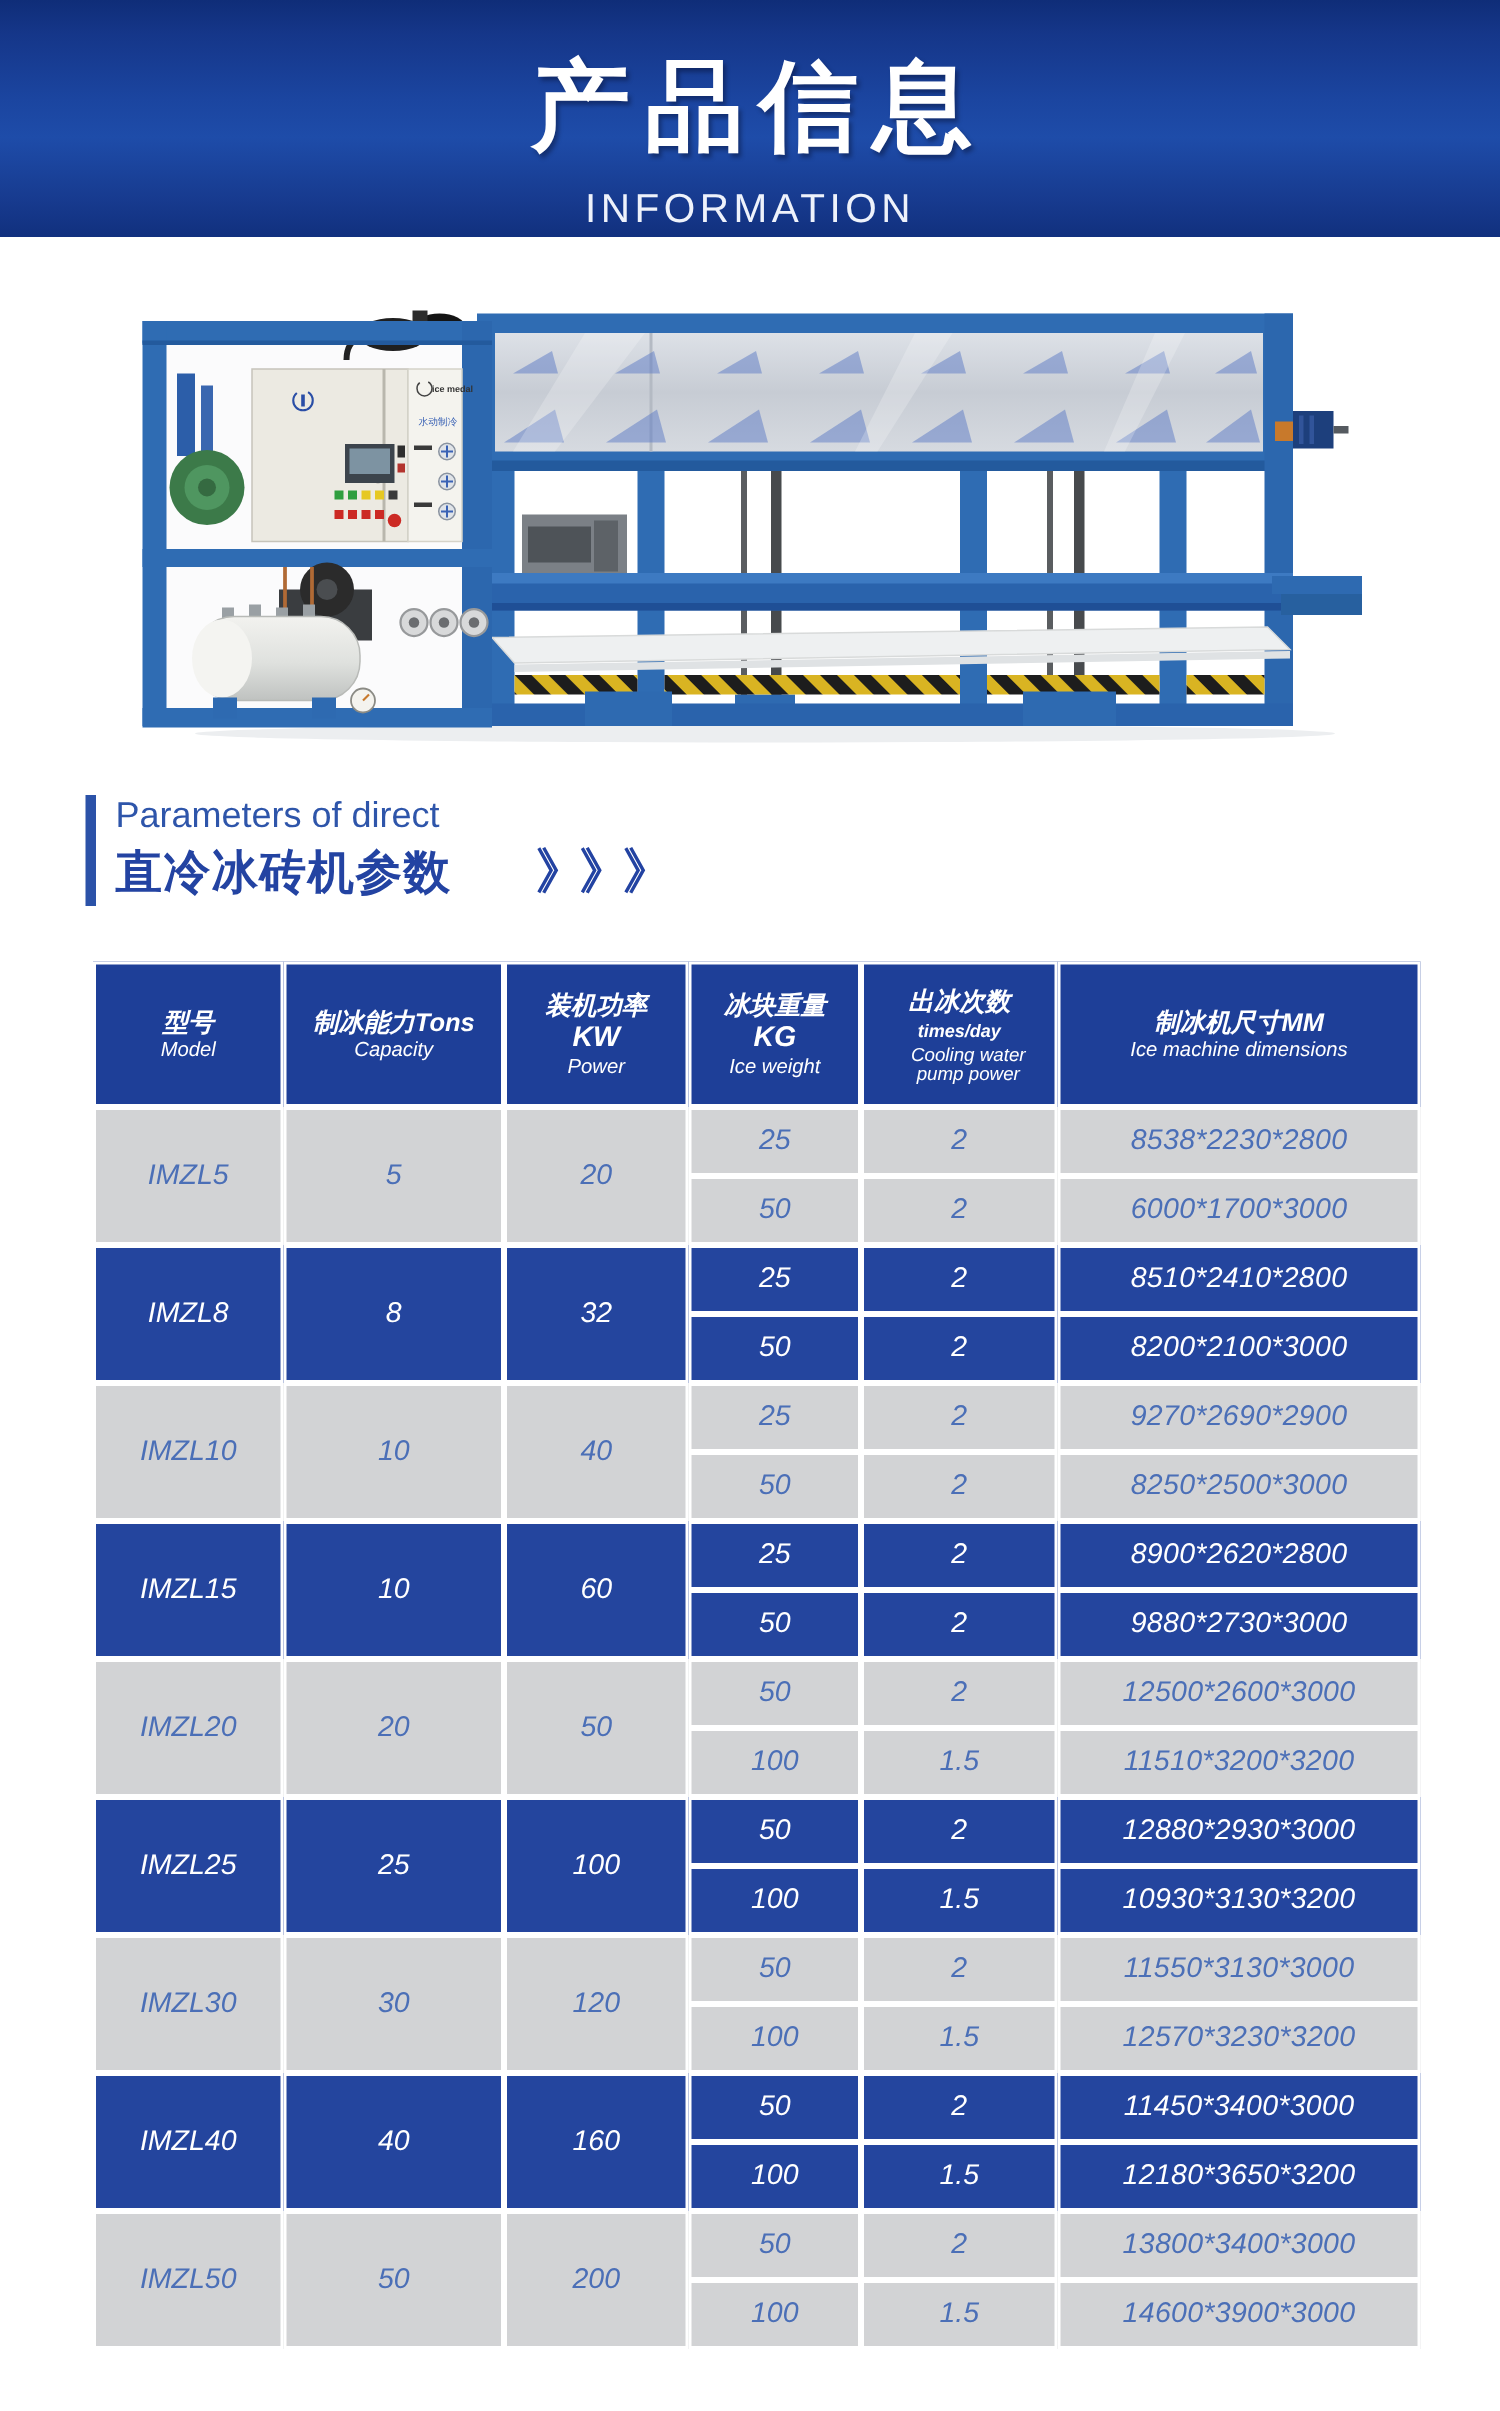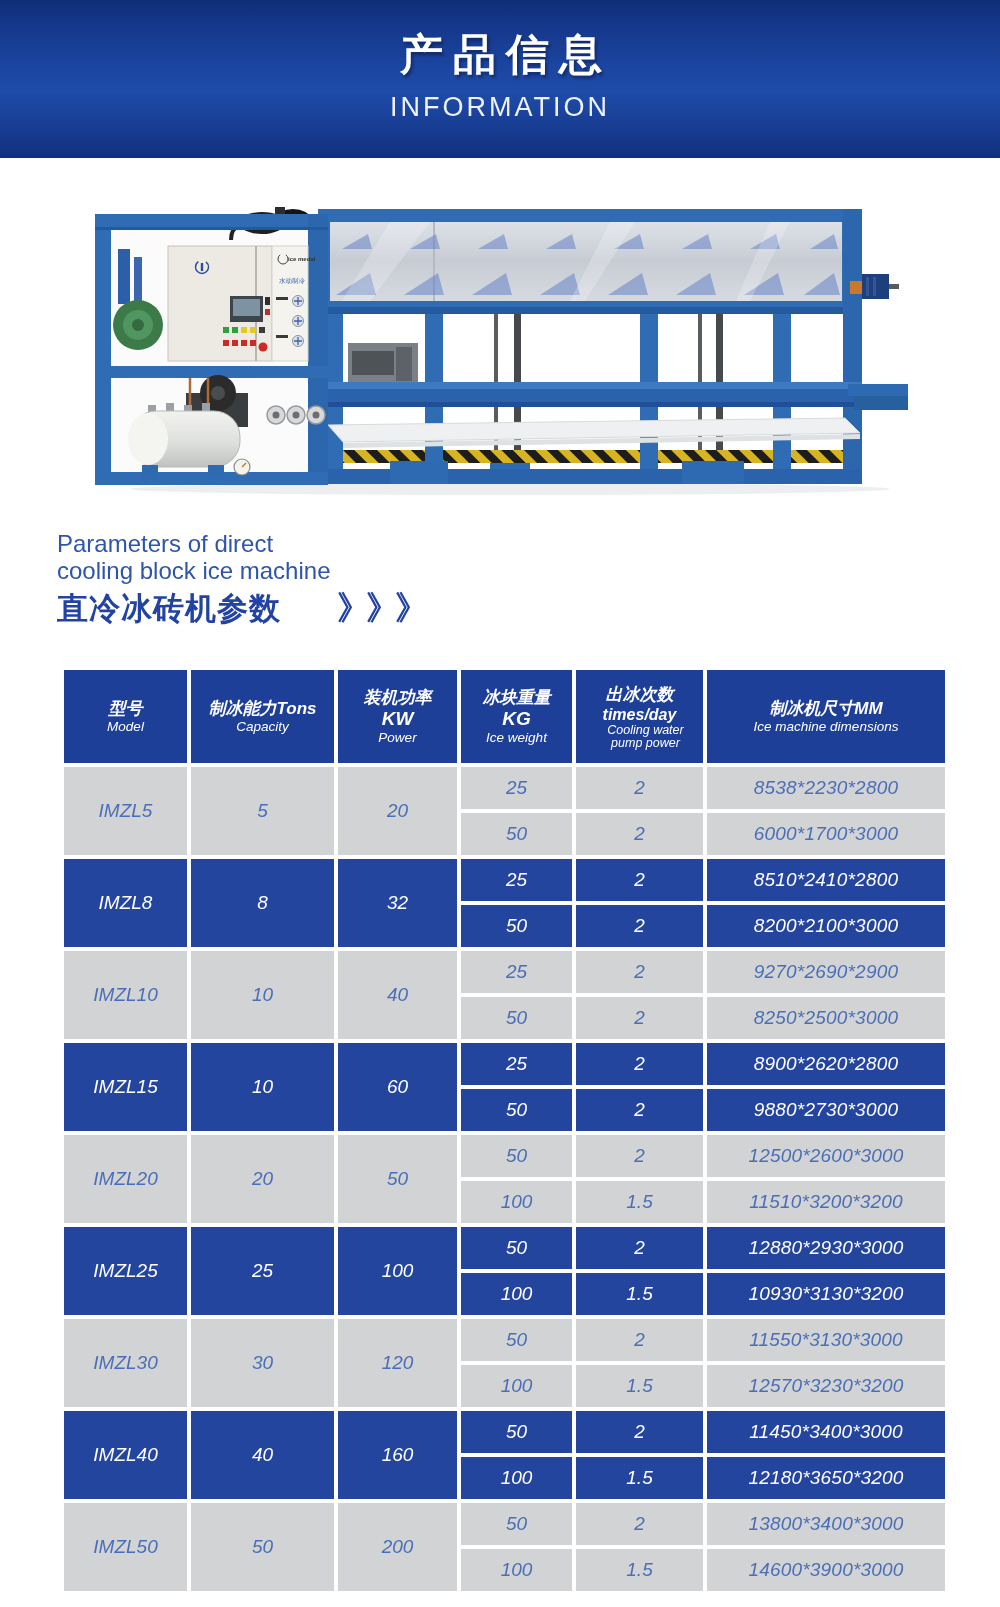--- a/index.html
+++ b/index.html
@@ -16,30 +16,30 @@
     font-family:"Liberation Sans","DejaVu Sans",sans-serif;
     position:relative;
   }
   
   .banner{
     height:158px;text-align:center;
     background:linear-gradient(180deg,#0f2d78 0%,#153689 14%,#1b45a0 42%,
                var(--banner-mid) 58%,#173a8e 85%,var(--banner-top) 100%);
   }
   .banner-title{
-    padding-top:26px;font-size:43px;font-weight:bold;color:#ffffff;
+    padding-top:26px;font-size:66px;font-weight:bold;color:#ffffff;
     letter-spacing:10px;text-shadow:2px 3px 3px rgba(0,0,20,.35);padding-left:12px;
   }
   .banner-sub{
     margin-top:8px;font-size:27px;color:#eef2fb;letter-spacing:3px;font-weight:normal;
   }
   
   .figure{margin:39px 0 0 90px;width:820px;height:300px;}
   
-  .section{margin:33px 0 0 57px;display:flex;align-items:stretch;flex-direction:column;}
+  .section{margin:33px 0 0 57px;display:flex;align-items:stretch;}
   .section-bar{width:7px;background:var(--accent-blue);margin-right:13px;}
   .section-en{font-size:24px;line-height:27px;color:#2e55aa;}
   .section-cn{
     margin-top:2px;font-size:31px;font-weight:bold;color:var(--cn-blue);
     letter-spacing:1px;display:flex;align-items:center;gap:48px;
   }
   .section-cn .chev{margin-left:8px;letter-spacing:-4px;font-size:33px;}
   
   table.params{
     margin:37px 0 0 62px;width:885px;table-layout:fixed;
@@ -48,21 +48,21 @@
   table.params th,table.params td{
     border:2px solid #ffffff;text-align:center;vertical-align:middle;
     overflow:hidden;
   }
   table.params th{
     background:var(--table-header-bg);color:#ffffff;height:97px;
     font-weight:bold;padding:2px 0;
   }
   .h-cn{font-size:17px;line-height:21px;}
   .h-mid{font-size:19px;line-height:22px;}
-  .h-mid2{font-size:16px;line-height:19px;}
+  .h-mid2{font-size:12px;line-height:19px;}
   .h-en{font-size:13.5px;line-height:16px;font-weight:normal;}
   .h-en-sm{font-size:12.5px;line-height:13px;font-weight:normal;margin-left:12px;}
   table.params td{height:46px;font-size:19px;}
   td.c-dims{font-size:17.5px;letter-spacing:.2px;}
   tr.row-gray td{background:var(--row-gray-bg);color:var(--text-on-gray);}
   tr.row-blue td{background:var(--row-blue-bg);color:var(--text-on-blue);}
 </style>
 </head>
 <body>
 
@@ -267,21 +267,20 @@
       <circle cx="226" cy="218" r="3.5" fill="#6b6d70"></circle>
     </g>
   </g>
 </svg>
 </div>
 
 <div class="section">
   <div class="section-bar"></div>
   <div>
     <div class="section-en">Parameters of direct</div>
-    <div class="section-en">cooling block ice machine</div>
     <div class="section-cn">
       <span>直冷冰砖机参数</span>
       <span class="chev">》》》</span>
     </div>
   </div>
 </div>
 
 <table class="params">
   <colgroup>
     <col style="width:127px">

